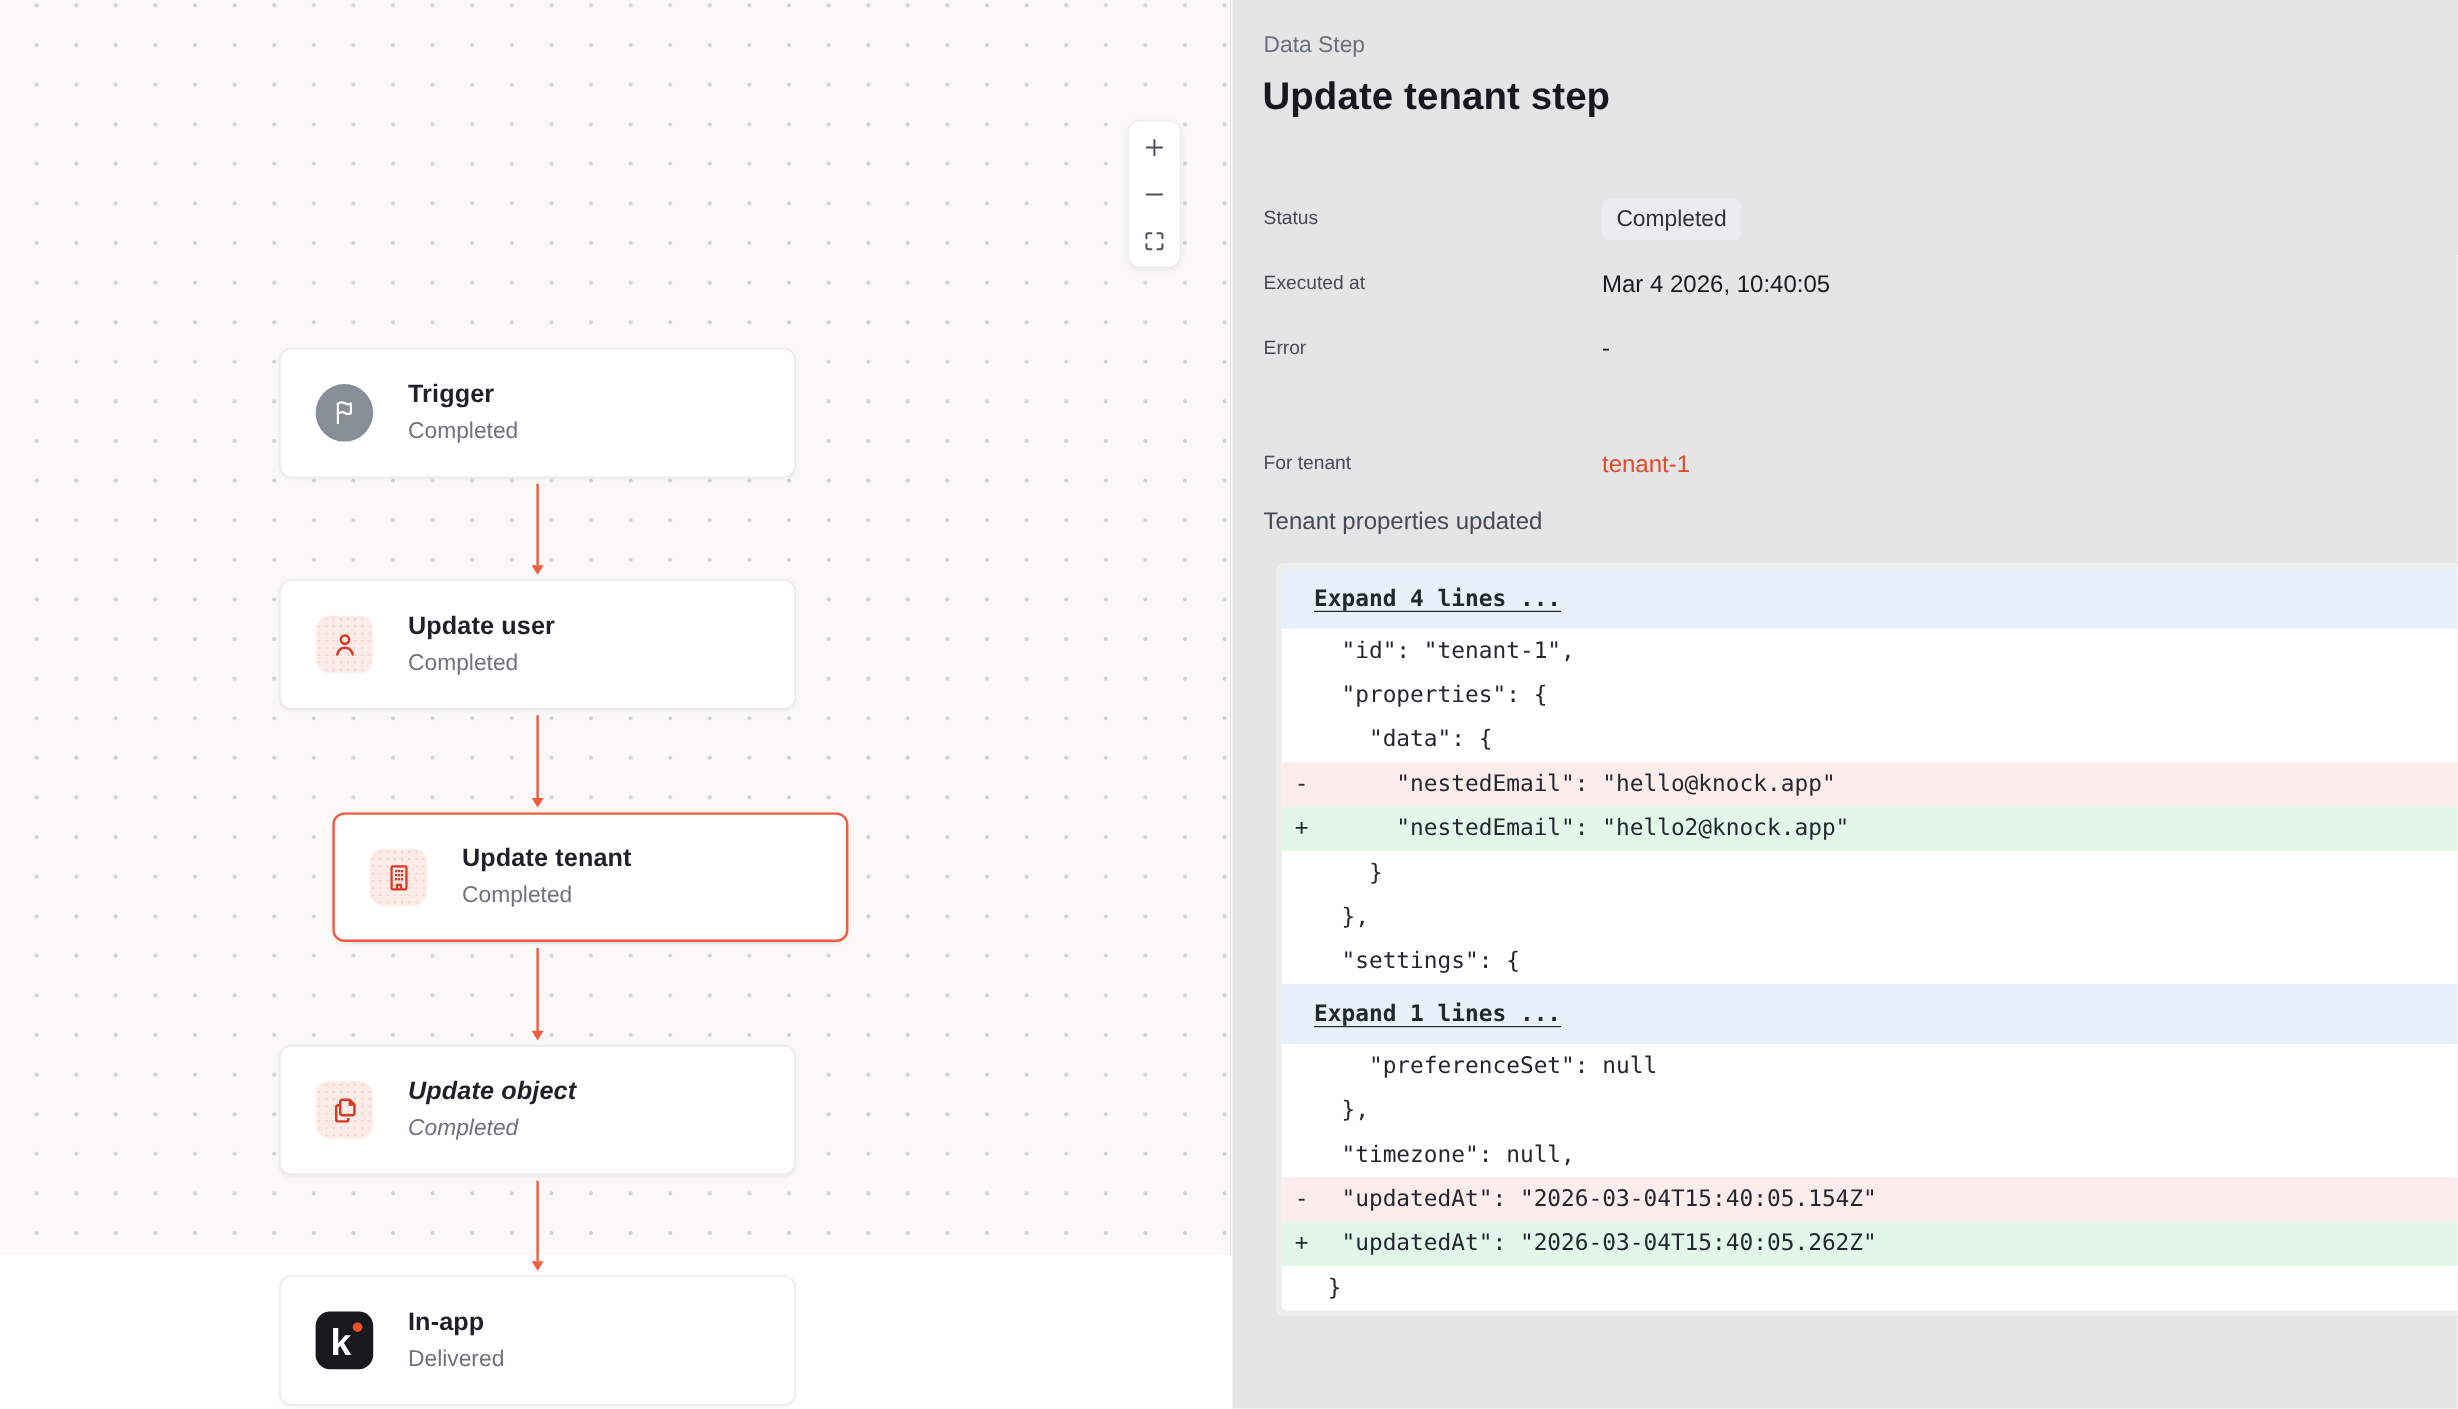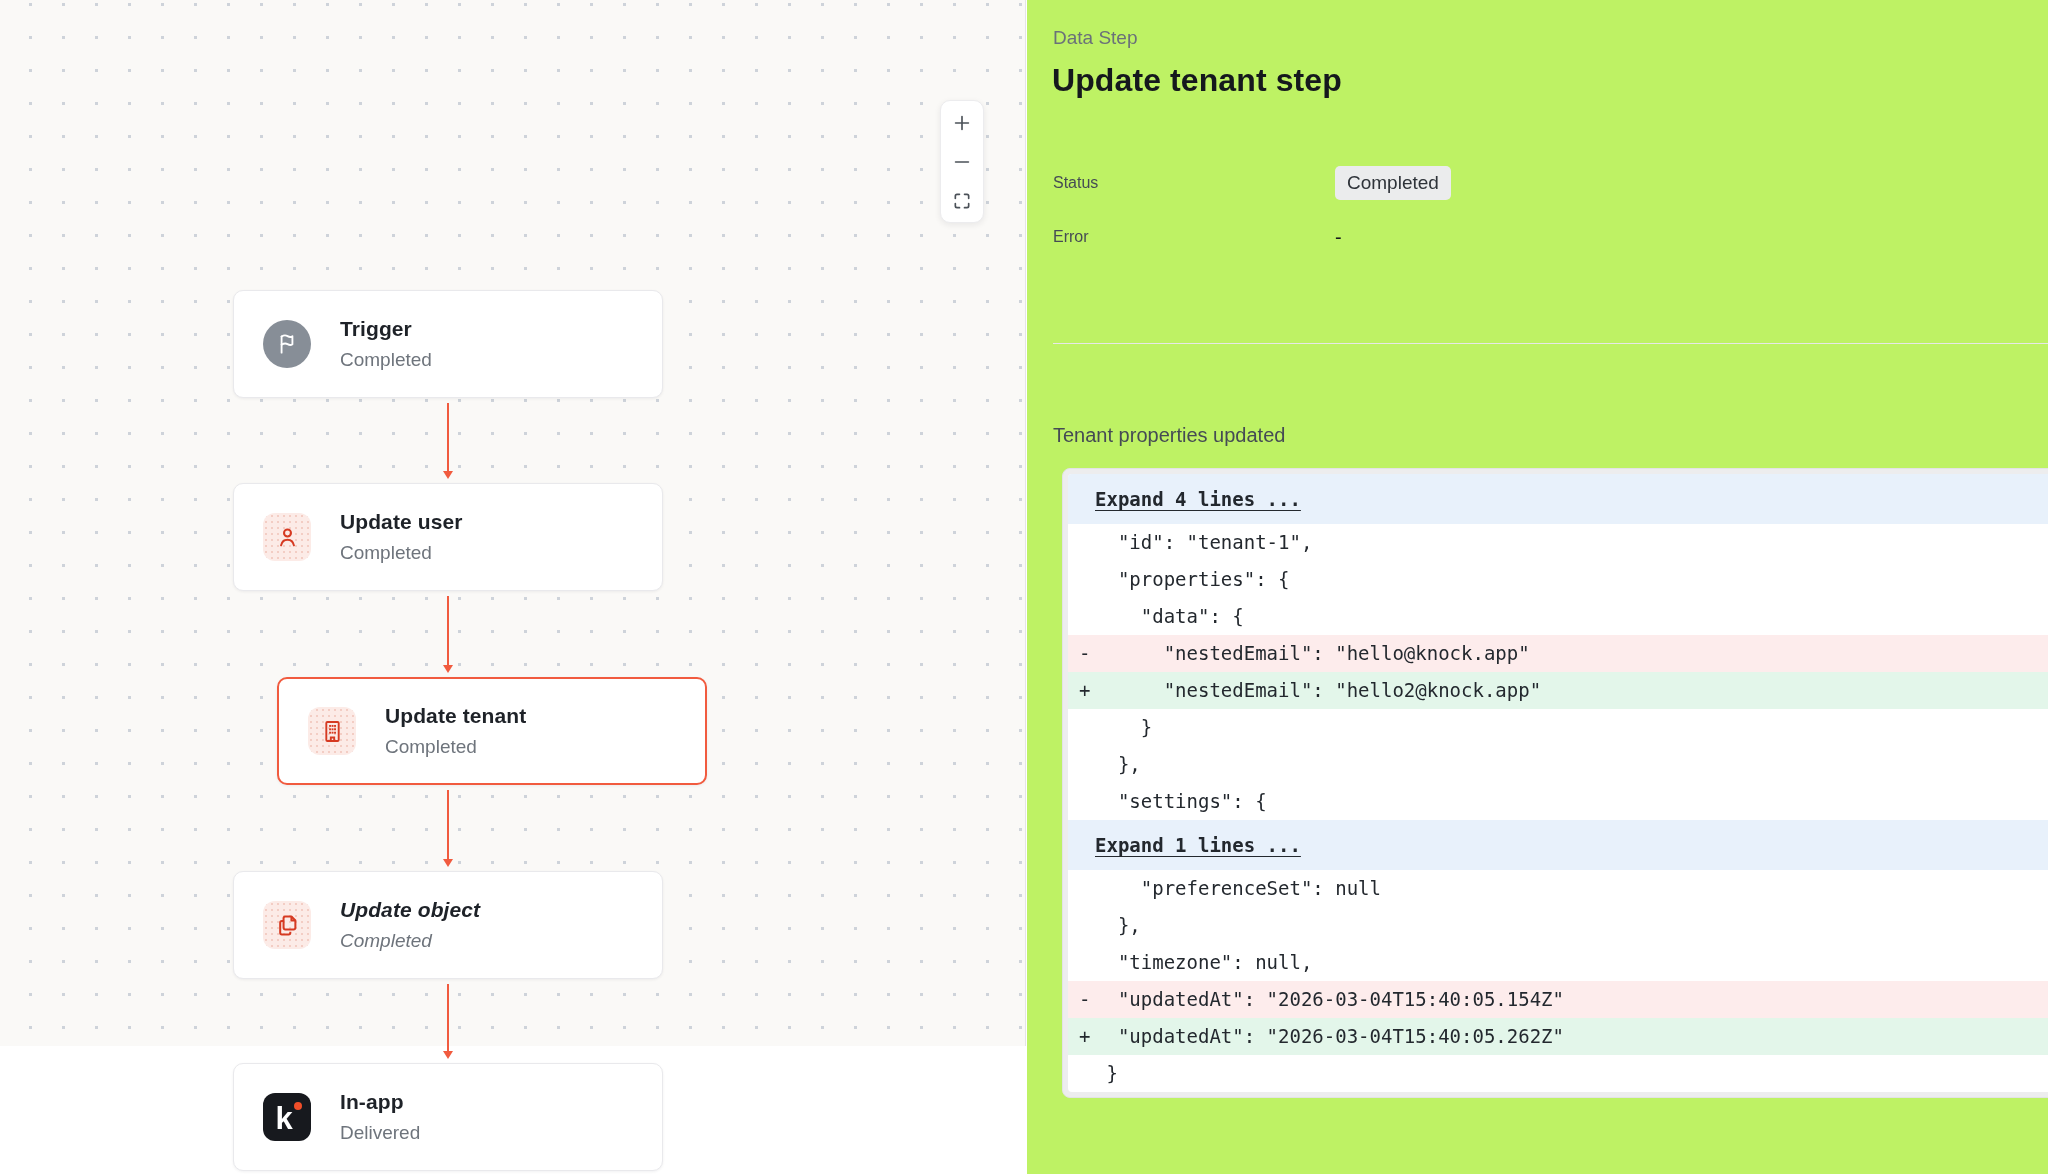--- a/index.html
+++ b/index.html
@@ -68,21 +68,21 @@
   .connector .line { position: absolute; left: 0; width: 2px; background: #f15b3f; }
   .connector .head {
     position: absolute; left: -4px; width: 0; height: 0;
     border-left: 5px solid transparent; border-right: 5px solid transparent;
     border-top: 8px solid #f15b3f;
   }
 
   
   .panel {
     position: absolute; left: 1027px; top: 0; width: 1021px; height: 1174px;
-    background: #bef264;
+    background: #e5e5e5;
   }
   .kicker { position: absolute; left: 26px; top: 27px; font-size: 19px; color: #6a7179; }
   .step-title { position: absolute; left: 25px; top: 62px; font-size: 32px; font-weight: 700; color: #15181d; letter-spacing: .1px; }
 
   .fields { position: absolute; left: 26px; top: 164px; right: 0; }
   .field-row { display: flex; align-items: center; height: 38px; margin-bottom: 16px; }
   .field-label { width: 282px; flex: 0 0 282px; font-size: 16px; color: #454b54; }
   .field-value { font-size: 20px; color: #16191d; }
   .badge {
     display: inline-block; background: #ebeced; color: #2e3339;
@@ -241,27 +241,35 @@
 <div class="panel">
   <div class="kicker">Data Step</div>
   <div class="step-title">Update tenant step</div>
 
   <div class="fields" id="fields">
       <div class="field-row">
         <div class="field-label">Status</div>
         <div class="badge">Completed</div>
       </div>
       <div class="field-row">
+        <div class="field-label">Executed at</div>
+        <div class="field-value">Mar 4 2026, 10:40:05</div>
+      </div>
+      <div class="field-row">
         <div class="field-label">Error</div>
         <div class="field-value">-</div>
       </div>
     </div>
 
   <hr class="divider">
 
+  <div class="tenant-row field-row">
+    <div class="field-label">For tenant</div>
+    <a class="tenant-link">tenant-1</a>
+  </div>
 
   <div class="diff-title">Tenant properties updated</div>
 
   <div class="diff-box">
     <div class="diff-inner" id="diff">
         <div class="diff-row expand"><span class="code">Expand 4 lines ...</span></div>
         <div class="diff-row context"><span class="code">  "id": "tenant-1",</span></div>
         <div class="diff-row context"><span class="code">  "properties": {</span></div>
         <div class="diff-row context"><span class="code">    "data": {</span></div>
         <div class="diff-row removed"><span class="marker">-</span><span class="code">      "nestedEmail": "hello@knock.app"</span></div>

